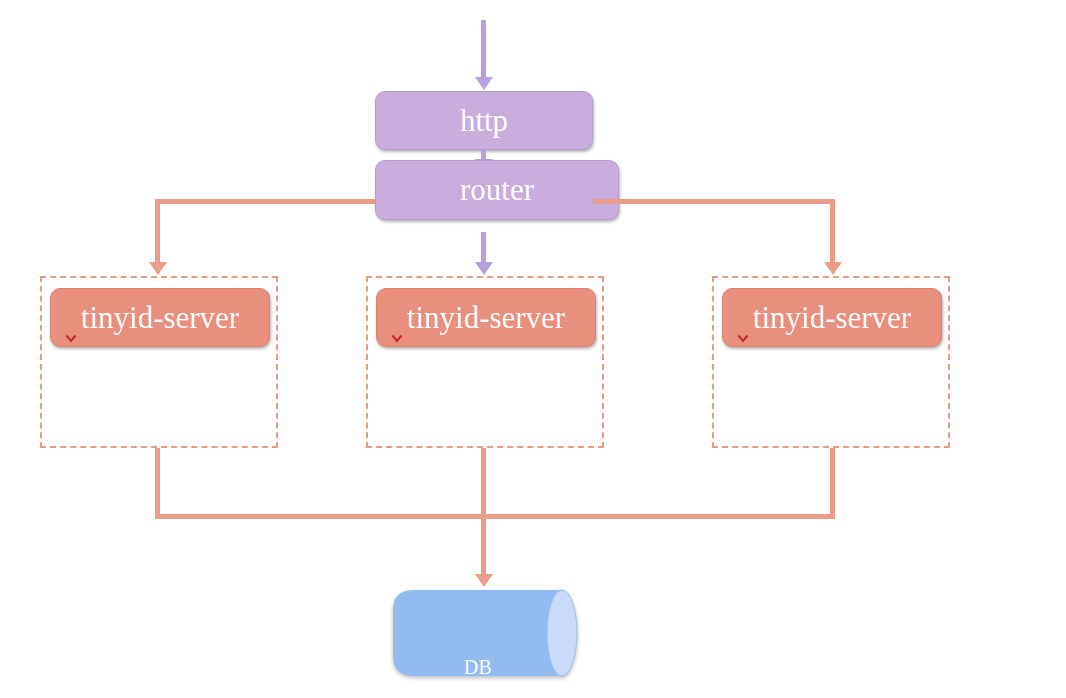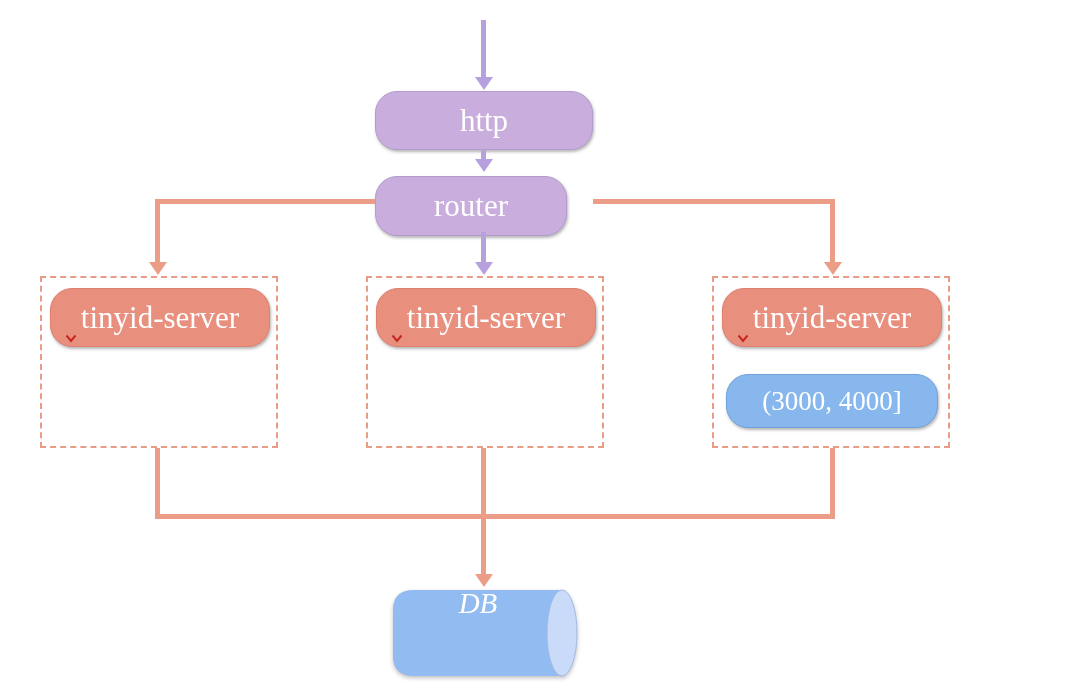--- a/index.html
+++ b/index.html
@@ -3,21 +3,21 @@
 <meta charset="utf-8">
 <style>
   html,body{margin:0;padding:0;background:#ffffff;}
   .canvas{
     position:relative;width:1066px;height:698px;background:#ffffff;
     font-family:"Liberation Serif","DejaVu Serif",serif;overflow:hidden;
   }
   
   .node{
     position:absolute;display:flex;align-items:center;justify-content:center;
-    color:#ffffff;border-radius:22px;box-sizing:border-box;
+    color:#ffffff;border-radius:10px;box-sizing:border-box;
     box-shadow:1px 2px 3px rgba(110,110,110,.5);
   }
   .purple-node{background:#C9AEDD;border:1px solid #B49BCF;font-size:31px;}
   .salmon-node{background:#E98F7E;border:1px solid #DF806F;font-size:31px;}
   .blue-node{background:#87B7ED;border:1px solid #6FA2DC;font-size:27px;}
   .group{
     position:absolute;width:238px;height:172px;box-sizing:border-box;
     border:2px dashed #E89B85;background:transparent;
   }
   
@@ -30,40 +30,40 @@
     border-left:9px solid transparent;border-right:9px solid transparent;
   }
   .head.salmon-h{border-top:13px solid #EC9D87;}
   .head.purple-h{border-top:13px solid #B7A0DE;}
   
   .spellmark{position:absolute;left:14px;bottom:3px;}
   
   .db-svg{position:absolute;left:390px;top:587px;filter:drop-shadow(0 2px 2px rgba(110,110,110,.45));}
   .db-label{
     position:absolute;left:390px;top:587px;width:176px;height:92px;
-    display:flex;align-items:flex-start;justify-content:center;
-    color:#ffffff;font-size:29px;font-style:italic;
+    display:flex;align-items:flex-end;justify-content:center;
+    color:#ffffff;font-size:20px;
   }
 </style>
 </head>
 <body>
 
 <div class="canvas">
 
   <div class="line purple" style="left:481px;top:20px;width:5px;height:58px"></div>
   <div class="head purple-h" style="left:475px;top:77px"></div>
 
   <div class="node purple-node" style="left:375px;top:91px;width:218px;height:59px">
     <span>http</span>
   </div>
 
   <div class="line purple" style="left:481px;top:150px;width:5px;height:10px"></div>
   <div class="head purple-h" style="left:475px;top:159px"></div>
 
-  <div class="node purple-node" style="left:375px;top:176px;width:192px;height:60px">
+  <div class="node purple-node" style="left:375px;top:160px;width:244px;height:60px">
     <span>router</span>
   </div>
 
   <div class="line salmon" style="left:155px;top:199px;width:220px;height:5px"></div>
   <div class="line salmon" style="left:155px;top:199px;width:5px;height:63px"></div>
   <div class="head salmon-h" style="left:149px;top:262px"></div>
 
   <div class="line salmon" style="left:593px;top:199px;width:242px;height:5px"></div>
   <div class="line salmon" style="left:830px;top:199px;width:5px;height:63px"></div>
   <div class="head salmon-h" style="left:824px;top:262px"></div>
@@ -89,23 +89,20 @@
     </div>
   </div>
 
   <div class="group" style="left:712px;top:276px">
     <div class="node salmon-node" style="left:8px;top:10px;width:220px;height:59px">
       <span>tinyid-server</span>
       <svg class="spellmark" width="12" height="9" viewBox="0 0 12 9">
         <polyline points="1.5,1.5 6,7 10.5,1.5" fill="none" stroke="#C4271E" stroke-width="2"></polyline>
       </svg>
     </div>
-    <div class="node blue-node" style="left:12px;top:96px;width:212px;height:54px">
-      <span>(3000, 4000]</span>
-    </div>
   </div>
 
   <div class="line salmon" style="left:155px;top:448px;width:5px;height:71px"></div>
   <div class="line salmon" style="left:830px;top:448px;width:5px;height:71px"></div>
   <div class="line salmon" style="left:155px;top:514px;width:680px;height:5px"></div>
   <div class="line salmon" style="left:481px;top:448px;width:5px;height:126px"></div>
   <div class="head salmon-h" style="left:475px;top:574px"></div>
 
   <svg class="db-svg" width="192" height="92" viewBox="0 0 192 92">
     <path d="M 172 3 L 24 3 Q 3 3 3 23 L 3 69 Q 3 89 24 89 L 172 89 Z" fill="#92BBF1"></path>

